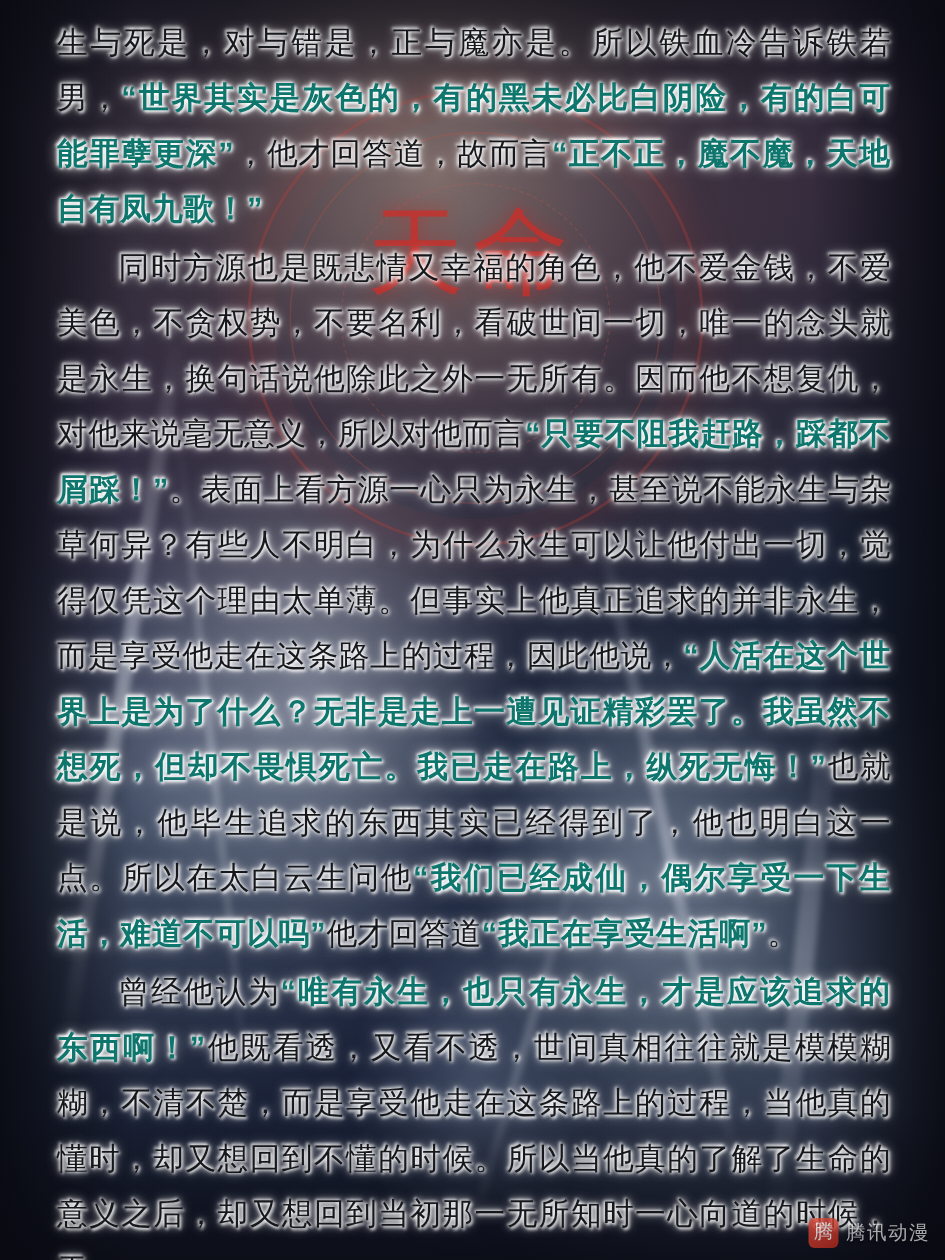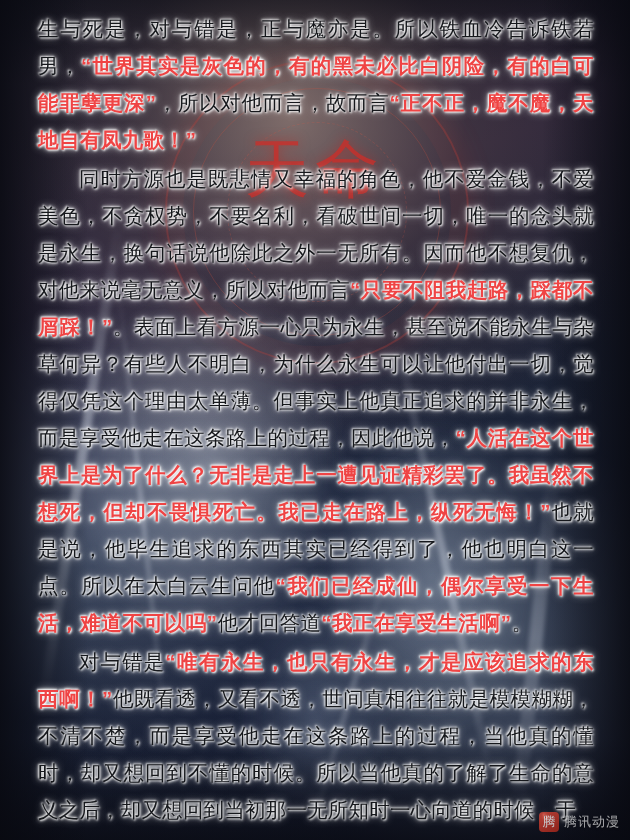--- a/index.html
+++ b/index.html
@@ -120,21 +120,21 @@
     letter-spacing: 0.2px;
     text-shadow:
       0 0 4px rgba(255,255,255,0.95),
       0 0 8px rgba(255,255,255,0.85),
       1px 1px 2px rgba(255,255,255,0.9),
       -1px -1px 2px rgba(255,255,255,0.9);
   }
   .para.indent { text-indent: 2em; }
   .em {
     font-weight: bold;
-    color: #ef4444;
+    color: #0f766e;
     letter-spacing: 0.6px;
     text-shadow:
       0 0 4px rgba(255,255,255,0.98),
       0 0 9px rgba(255,255,255,0.9),
       1px 1px 2px rgba(255,255,255,0.95),
       -1px -1px 2px rgba(255,255,255,0.95);
   }
   
   .watermark {
     position: absolute;
@@ -175,23 +175,23 @@
     <div class="bg-streak s2"></div>
     <div class="bg-streak s3"></div>
     <div class="bg-streak s4"></div>
     <div class="bg-streak s5"></div>
     <div class="bg-seal"></div>
     <div class="bg-glyph">天命</div>
   </div>
   <div class="vignette"></div>
 
   <div class="text-layer">
-    <p class="para"><span>生与死是，对与错是，正与魔亦是。所以铁血冷告诉铁若男，</span><span class="em">“世界其实是灰色的，有的黑未必比白阴险，有的白可能罪孽更深”</span><span>，所以对他而言，故而言</span><span class="em">“正不正，魔不魔，天地自有凤九歌！”</span></p>
+    <p class="para"><span>生与死是，对与错是，正与魔亦是。所以铁血冷告诉铁若男，</span><span class="em">“世界其实是灰色的，有的黑未必比白阴险，有的白可能罪孽更深”</span><span>，他才回答道，故而言</span><span class="em">“正不正，魔不魔，天地自有凤九歌！”</span></p>
     <p class="para indent"><span>同时方源也是既悲情又幸福的角色，他不爱金钱，不爱美色，不贪权势，不要名利，看破世间一切，唯一的念头就是永生，换句话说他除此之外一无所有。因而他不想复仇，对他来说毫无意义，所以对他而言</span><span class="em">“只要不阻我赶路，踩都不屑踩！”</span><span>。表面上看方源一心只为永生，甚至说不能永生与杂草何异？有些人不明白，为什么永生可以让他付出一切，觉得仅凭这个理由太单薄。但事实上他真正追求的并非永生，而是享受他走在这条路上的过程，因此他说，</span><span class="em">“人活在这个世界上是为了什么？无非是走上一遭见证精彩罢了。我虽然不想死，但却不畏惧死亡。我已走在路上，纵死无悔！”</span><span>也就是说，他毕生追求的东西其实已经得到了，他也明白这一点。所以在太白云生问他</span><span class="em">“我们已经成仙，偶尔享受一下生活，难道不可以吗”</span><span>他才回答道</span><span class="em">“我正在享受生活啊”</span><span>。</span></p>
-    <p class="para indent"><span>对与错是</span><span class="em">“唯有永生，也只有永生，才是应该追求的东西啊！”</span><span>他既看透，又看不透，世间真相往往就是模模糊糊，不清不楚，而是享受他走在这条路上的过程，当他真的懂时，却又想回到不懂的时候。所以当他真的了解了生命的意义之后，却又想回到当初那一无所知时一心向道的时候，于</span></p>
+    <p class="para indent"><span>曾经他认为</span><span class="em">“唯有永生，也只有永生，才是应该追求的东西啊！”</span><span>他既看透，又看不透，世间真相往往就是模模糊糊，不清不楚，而是享受他走在这条路上的过程，当他真的懂时，却又想回到不懂的时候。所以当他真的了解了生命的意义之后，却又想回到当初那一无所知时一心向道的时候，于</span></p>
   </div>
 
   <div class="watermark">
     <div class="wm-badge">腾</div>
     <div class="wm-text">腾讯动漫</div>
   </div>
 
 </div>
 
 </body></html>

